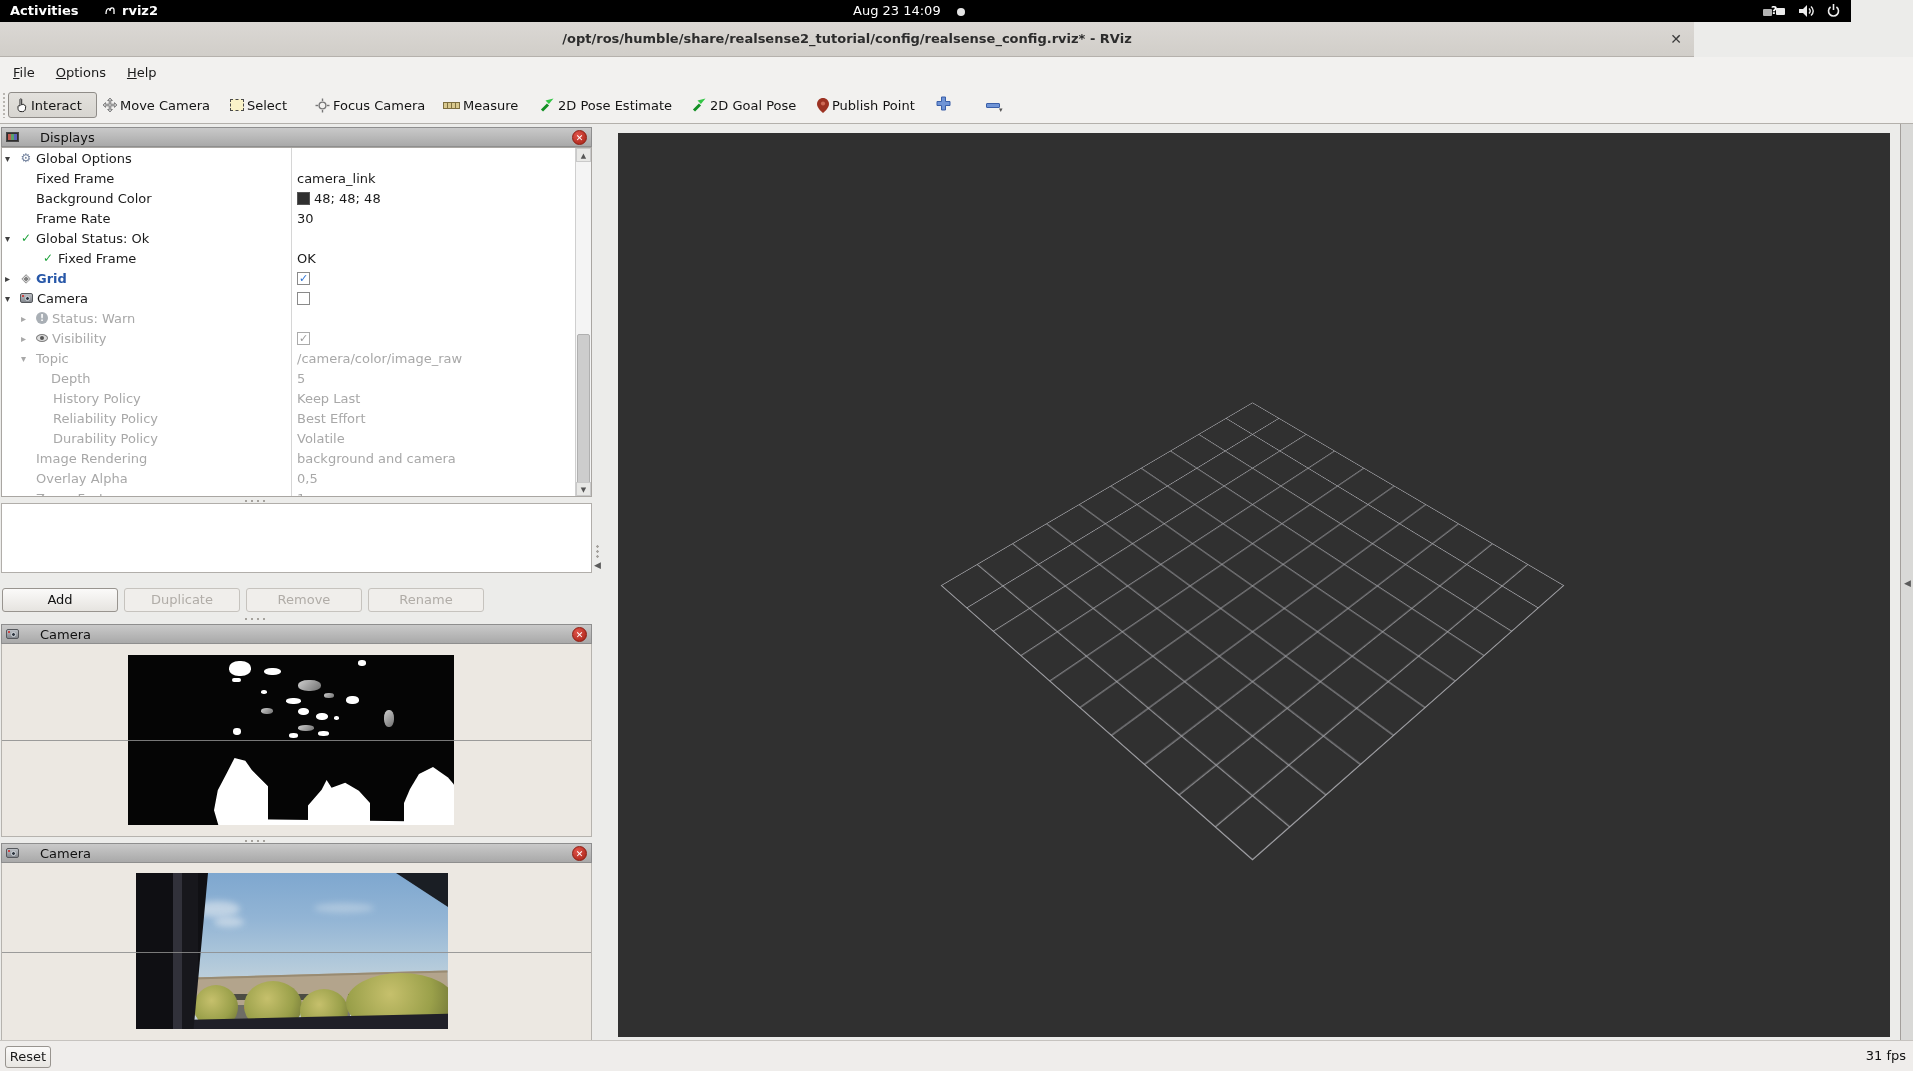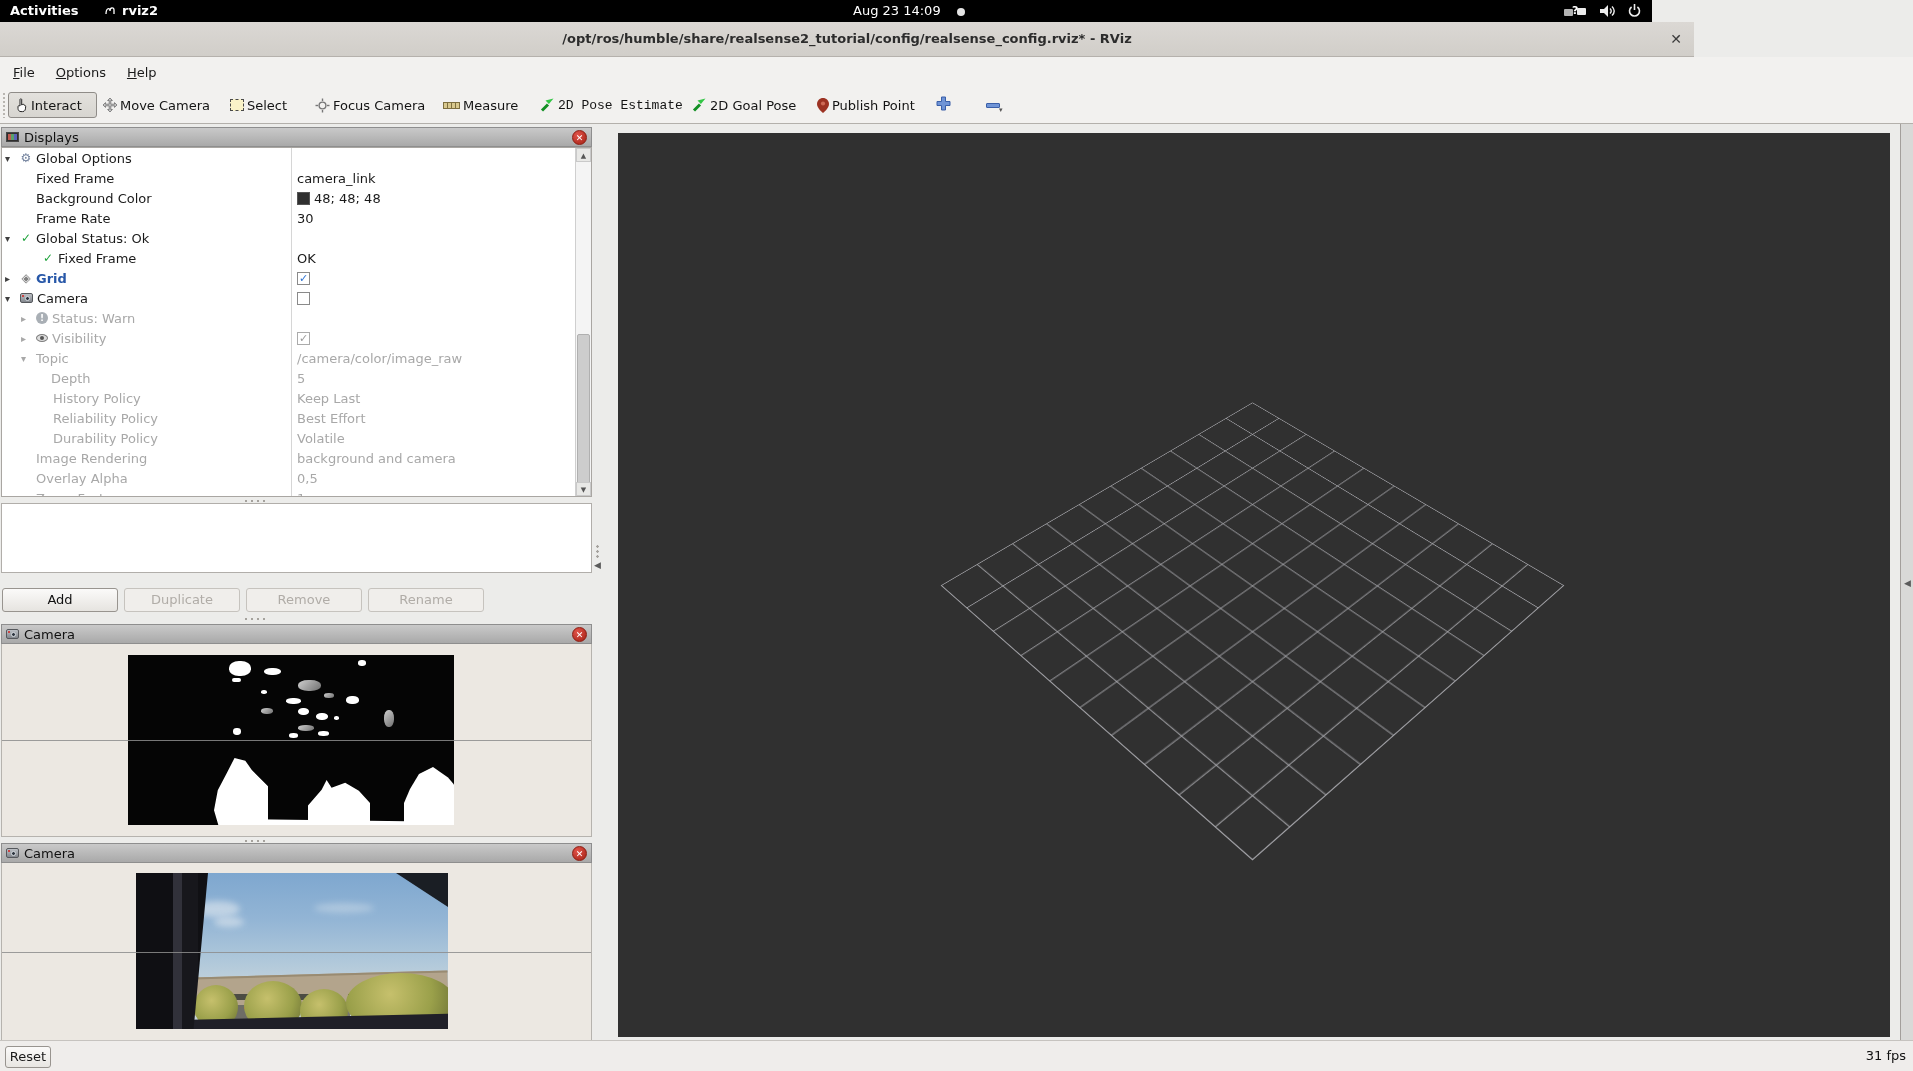--- a/index.html
+++ b/index.html
@@ -1,20 +1,20 @@
 <!DOCTYPE html>
 <html><head>
 <meta charset="utf-8">
 <style>
   * { margin:0; padding:0; box-sizing:border-box; }
   html,body { width:1913px; height:1071px; overflow:hidden; }
   body { font-family:"DejaVu Sans","Liberation Sans",sans-serif; font-size:13px; background:#ececea; position:relative; color:#1a1a1a; }
 
   
-  .gnome-bar { position:absolute; left:0; top:0; width:1652px; height:22px; background:#000; color:#fff; }
+  .gnome-bar { position:absolute; left:0; top:0; width:1851px; height:22px; background:#000; color:#fff; }
   .gb-activities { position:absolute; left:10px; top:3px; font-weight:bold; font-size:13px; }
   .gb-app { position:absolute; left:104px; top:3px; display:flex; align-items:center; gap:5px; font-weight:bold; font-size:13px; }
   .gb-clock { position:absolute; left:853px; top:3px; font-weight:normal; font-size:13px; }
   .gb-dot { position:absolute; left:957px; top:8px; width:8px; height:8px; border-radius:50%; background:#e4e4e4; }
   .gb-status { position:absolute; right:10px; top:3px; display:flex; align-items:center; gap:11px; }
 
   
   .titlebar { position:absolute; left:0; top:22px; width:1694px; height:35px; background:linear-gradient(#dbd8d4,#d1cec9); border-bottom:1px solid #b5b1ac; }
   .tb-title { position:absolute; left:0; right:0; top:9px; text-align:center; font-weight:bold; font-size:13px; color:#2c2c2c; }
   .tb-close { position:absolute; right:9px; top:8px; width:18px; height:18px; font-size:14px; font-weight:bold; color:#3a3a3a; text-align:center; line-height:18px; cursor:default; }
@@ -33,21 +33,21 @@
   .sel-ico { width:14px; height:12px; background:#faf3c8; border:1px dashed #4a4a4a; }
   .ruler-ico { width:17px; height:7px; background:#d9c98e; border:1px solid #7e6f3f;
     background-image:repeating-linear-gradient(90deg, transparent 0 3px, #7e6f3f 3px 4px); background-clip:content-box; }
   .minus-ico { position:absolute; left:986px; top:16px; width:14px; height:5px; background:#6f94d6; border:1px solid #3a5fa8; border-radius:1px; }
   .minus-caret { position:absolute; left:999px; top:19px; font-size:7px; color:#555; }
   .plus-wrap { position:absolute; left:936px; top:9px; }
 
   
   .workspace { position:absolute; left:0; top:124px; width:1913px; height:916px; background:#ececea; }
 
-  .panel-header { position:absolute; left:1px; width:591px; height:20px; background:linear-gradient(#c9c9c9,#a9a9a9); border:1px solid #8e8e8e; display:flex; align-items:center; padding-left:4px; gap:5px; font-size:13px; color:#111; }
+  .panel-header { position:absolute; left:1px; width:591px; height:20px; background:linear-gradient(#c9c9c9,#a9a9a9); border:1px solid #8e8e8e; display:flex; align-items:center; padding-left:4px; gap:21px; font-size:13px; color:#111; }
   .ph-close { position:absolute; right:4px; top:2px; width:15px; height:15px; border-radius:50%; background:radial-gradient(circle at 35% 30%, #e2544a, #a32014); border:1px solid #8c1d12; color:#fff; font-size:9px; font-weight:bold; text-align:center; line-height:14px; }
 
   .monitor-ico { width:13px; height:10px; border:1px solid #474747; background:#2e2e2e; position:relative; }
   .monitor-ico .scr { position:absolute; left:1px; top:1px; width:9px; height:6px; background:linear-gradient(90deg,#c05a50 0 34%,#58a06a 34% 67%,#5a62b8 67%); }
   .cam-ico { width:13px; height:10px; border:1px solid #55585c; border-radius:2px; background:linear-gradient(#bcc0c5,#84888e); position:relative; }
   .cam-ico .lens { position:absolute; left:3.5px; top:2px; width:5px; height:5px; border-radius:50%; background:#2e3640; border:1px solid #d8dde2; }
   .cam-ico .dot { position:absolute; left:1px; top:1px; width:2px; height:2px; background:#c44; }
 
   
   .tree { position:absolute; left:1px; top:23px; width:591px; height:350px; background:#fff; border:1px solid #a9a6a2; overflow:hidden; }
@@ -215,21 +215,21 @@
         </svg>
       </span>
       <span>Focus Camera</span>
     </div>
     <div class="tool" style="left: 443px;">
       <span style="display: inline-flex; align-items: center;">
         <span class="ruler-ico" style="display:inline-block"></span>
       </span>
       <span>Measure</span>
     </div>
-    <div class="tool" style="left: 540px; font-family: Liberation Mono, monospace;">
+    <div class="tool" style="left: 540px;">
       <span style="display: inline-flex; align-items: center;">
         <svg width="15" height="14">
           <line x1="2" y1="12.5" x2="8" y2="6.5" stroke="#128f23" stroke-width="3"></line>
           <polygon points="13.5,0.5 5.5,2.4 8.9,5.9" fill="#32c644"></polygon>
         </svg>
       </span>
       <span>2D Pose Estimate</span>
     </div>
     <div class="tool" style="left: 692px;">
       <span style="display: inline-flex; align-items: center;">

